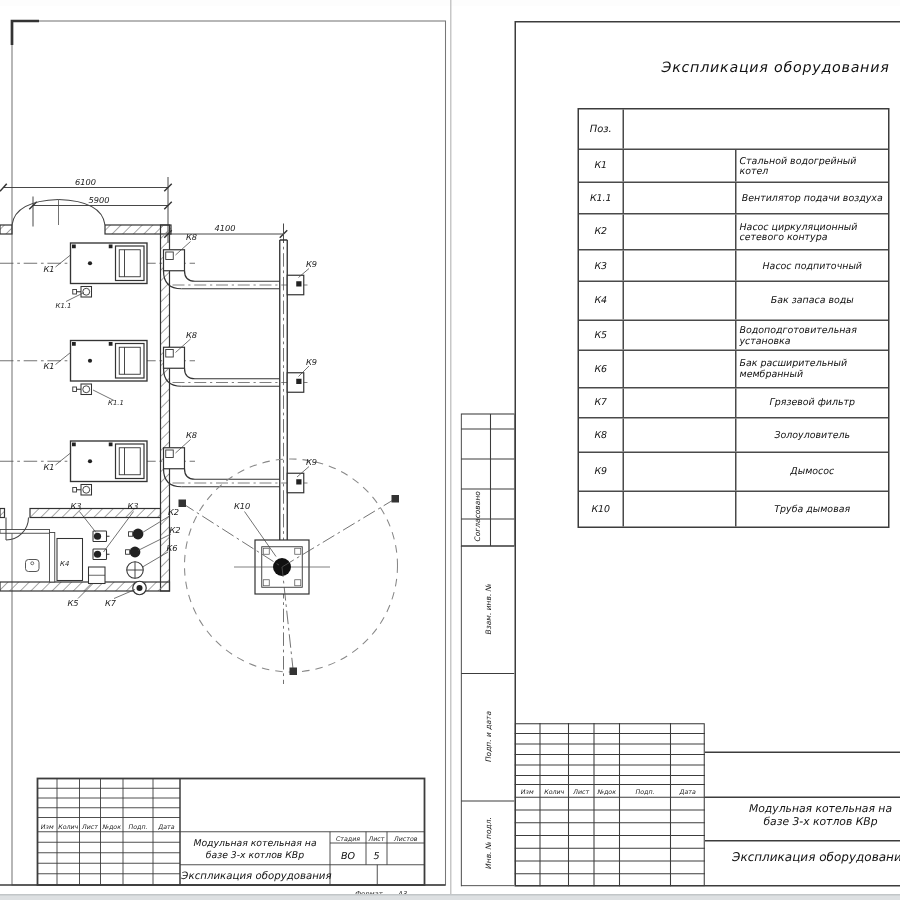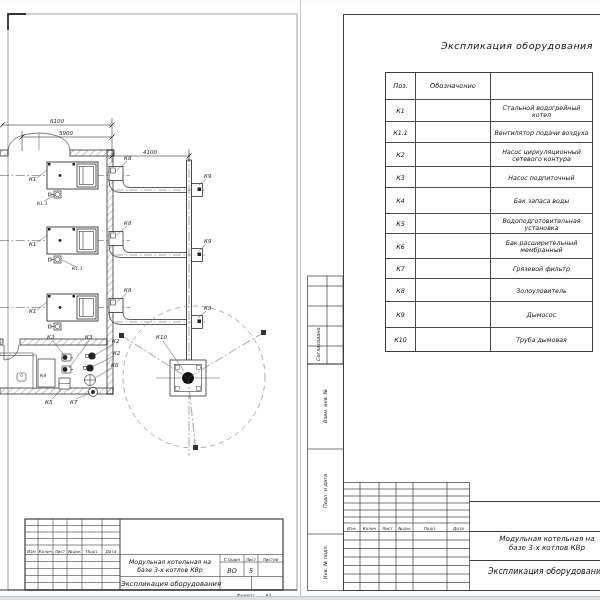--- a/index.html
+++ b/index.html
@@ -23,21 +23,21 @@
   .mgt{font:italic 5px "DejaVu Sans",sans-serif;fill:#222}
 
   
   #frame{position:absolute;left:42px;top:10px;width:300px;height:577px;border:1.6px solid #3c3c3c;box-sizing:border-box}
   #spectitle{position:absolute;left:108px;top:36px;width:216px;text-align:center;
              font:italic 9.5px "DejaVu Sans",sans-serif;color:#111;letter-spacing:.5px}
   #spectable{position:absolute;left:84px;top:68px;width:208px;border:1.3px solid #3c3c3c;box-sizing:border-box;background:#fff}
   .srow{display:flex;border-bottom:1px solid #4a4a4a;box-sizing:border-box}
   .srow:last-child{border-bottom:none}
   .sc{border-right:1px solid #4a4a4a;display:flex;align-items:center;justify-content:center;
-      text-align:center;font:italic 6.3px "DejaVu Sans",sans-serif;color:#111;line-height:7px;box-sizing:border-box}
+      text-align:left;font:italic 6.3px "DejaVu Sans",sans-serif;color:#111;line-height:7px;box-sizing:border-box}
   .c1{width:30px}.c2{width:75px}.c3{flex:1;border-right:none;padding:0 2px}
   .hdr .sc{font-size:6.6px}
   .hl{position:absolute;background:#3c3c3c;height:1px}
   #projname{position:absolute;left:169px;top:530px;width:154px;text-align:center;
             font:italic 7.2px "DejaVu Sans",sans-serif;color:#111;line-height:9px}
   #docname{position:absolute;left:169px;top:563px;width:154px;text-align:center;
            font:italic 8px "DejaVu Sans",sans-serif;color:#111}
   #revsvg{position:absolute;left:42px;top:478px}
   #marginsvg{position:absolute;left:6px;top:270px}
 </style>
@@ -304,21 +304,20 @@
 </div>
 
 <div class="sheet" id="rsheet">
   <div id="frame"></div>
 
   <div id="spectitle">Экспликация оборудования</div>
 
   <div id="spectable">
     <div class="srow hdr" style="height:27px">
       <div class="sc c1">Поз.</div>
-      <div class="sc c2">Обозначение</div>
     </div>
     <div class="srow" style="height:22px">
       <div class="sc c1">К1</div>
       <div class="sc c2"></div>
       <div class="sc c3">Стальной водогрейный котел</div>
     </div>
     <div class="srow" style="height:21px">
       <div class="sc c1">К1.1</div>
       <div class="sc c2"></div>
       <div class="sc c3">Вентилятор подачи воздуха</div>

